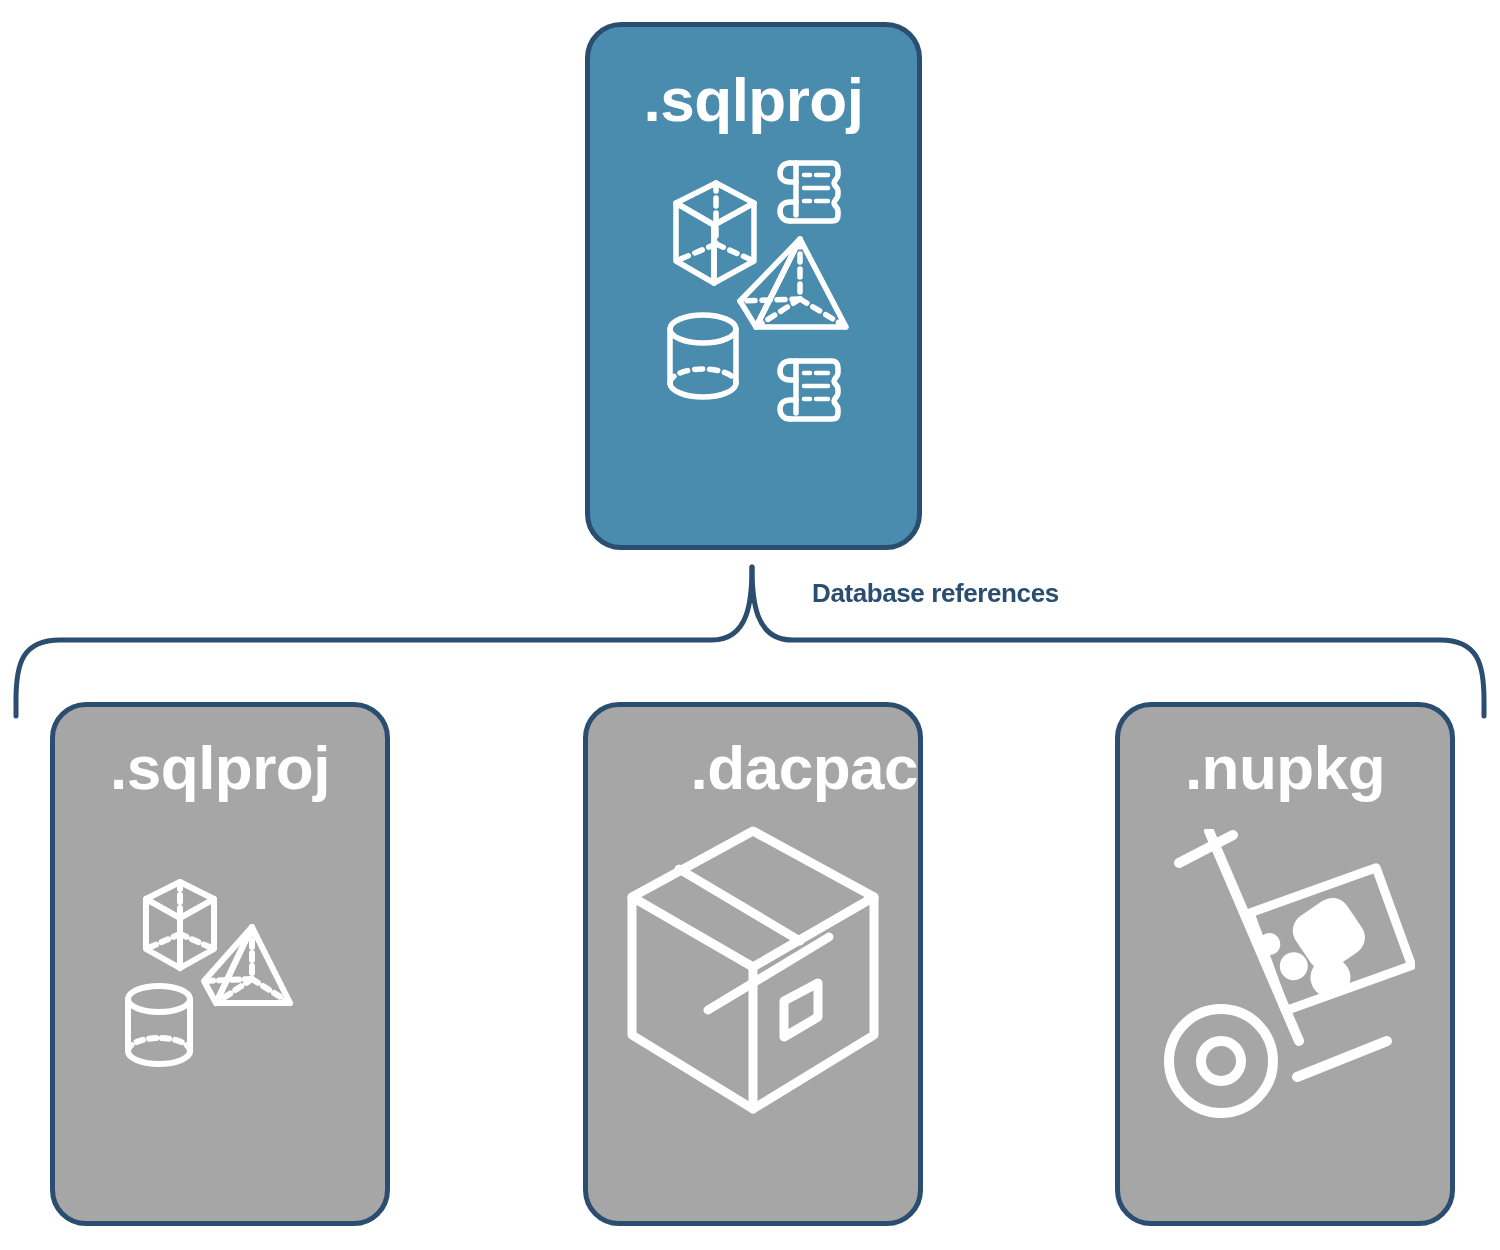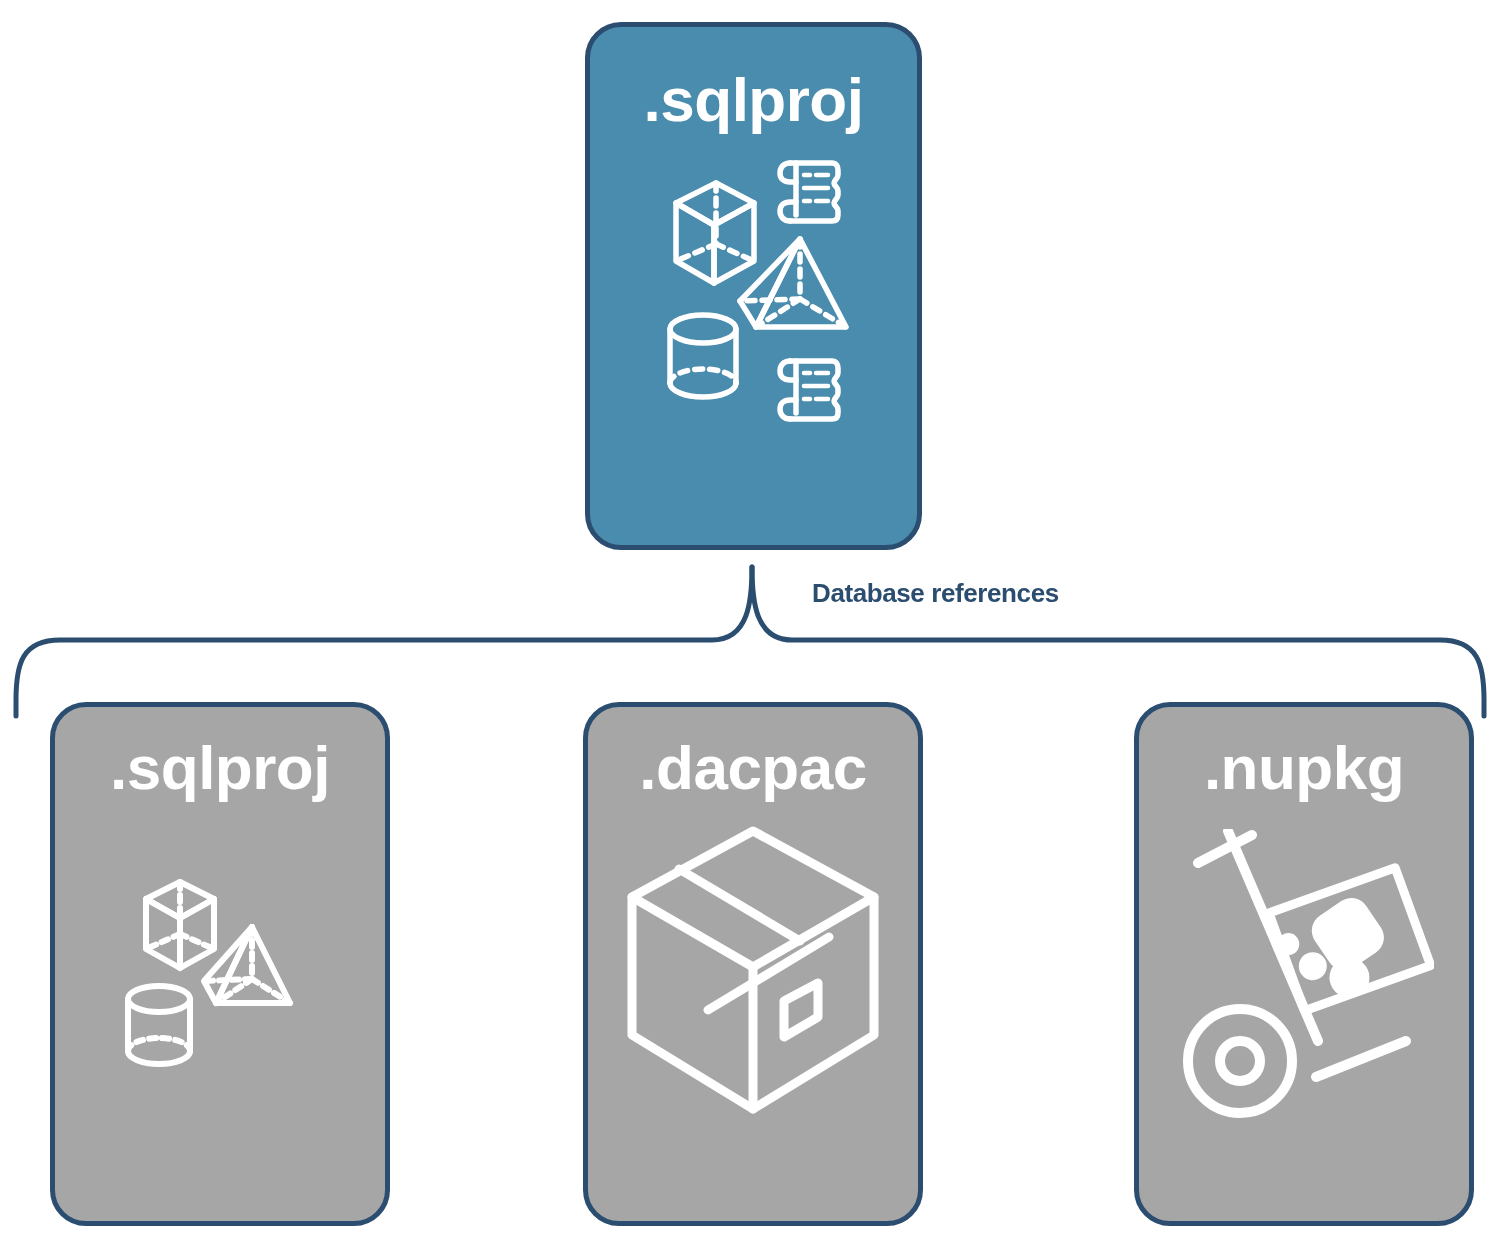--- a/index.html
+++ b/index.html
@@ -41,22 +41,22 @@
   }
 
   .node-child {
     top: 702px;
     width: 340px;
     height: 524px;
     background: #a6a6a6;
   }
 
   .node-child.c0 { left: 50px; }
-  .node-child.c1 { left: 583px; }
-  .node-child.c2 { left: 1115px; margin-left: 19px; }
+  .node-child.c1 { left: 583px; align-items: flex-end; }
+  .node-child.c2 { left: 1115px; }
 
   .node-title {
     color: #ffffff;
     font-weight: bold;
     font-size: 62px;
     line-height: 1;
     letter-spacing: -0.5px;
     white-space: nowrap;
     user-select: none;
   }

